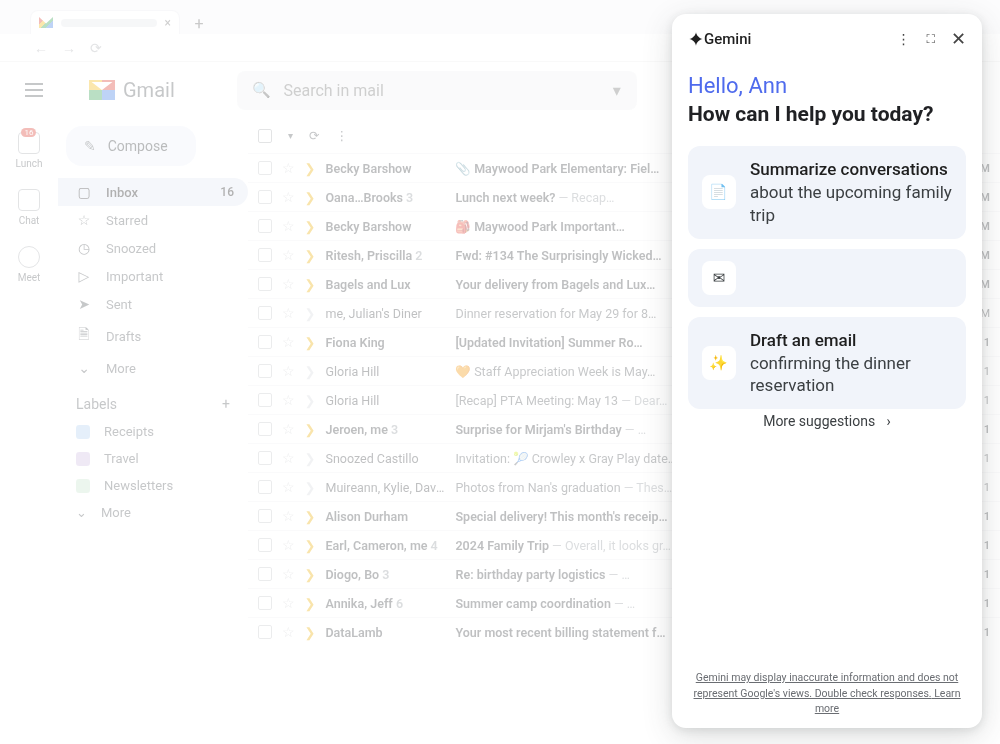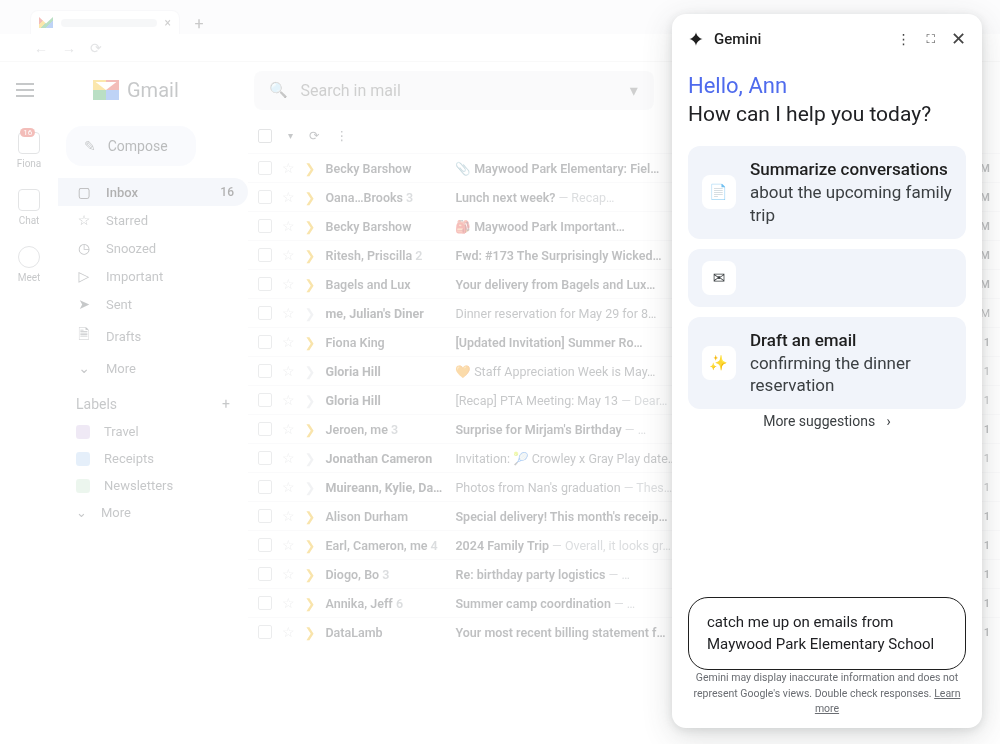--- a/index.html
+++ b/index.html
@@ -43,21 +43,21 @@
     background: linear-gradient(135deg,#ea4335 30%,#fbbc04 30%,#fbbc04 50%,#34a853 50%,#34a853 70%,#4285f4 70%);
     clip-path: polygon(0 0, 50% 60%, 100% 0, 100% 100%, 0 100%);
   }
   .tab .placeholder { flex:1; height: 8px; background:#e8eaed; border-radius:4px;}
   .tab .closex { font-size:12px; color:#777; }
   .newtab { width: 22px; height: 22px; border-radius: 50%; display:flex; align-items:center; justify-content:center; color:#666;}
   .addrbar { height: 28px; display:flex; align-items:center; gap:14px; padding:0 12px 0 34px; background:#fff; border-bottom:1px solid #eee;}
   .addrbar span { color:#b0b3b8; font-size:14px;}
   
   .gmheader {
-    display:flex; align-items:center; height:56px; padding: 0 16px; gap:25px;
+    display:flex; align-items:center; height:56px; padding: 0 25px; gap:12px;
   }
   .menu-icon { width:18px; height:2px; background:#5f6368; position:relative; }
   .menu-icon::before, .menu-icon::after { content:""; position:absolute; left:0; width:18px; height:2px; background:#5f6368;}
   .menu-icon::before { top:-6px;} .menu-icon::after { top:6px;}
   .logo { display:flex; align-items:center; gap:8px; margin-left: 28px;}
   .mlogo-big { width:26px; height:20px; display:inline-block;
     background: conic-gradient(#ea4335 0 25%, #4285f4 0 50%, #34a853 0 75%, #fbbc04 0);
     clip-path: polygon(0 0, 100% 0, 100% 100%, 0 100%, 0 0, 10% 10%, 50% 50%, 90% 10%, 10% 10%);
   }
   .logo-text { font-size:20px; color:#5f6368; }
@@ -89,59 +89,59 @@
   .listbar { display:flex; align-items:center; gap:16px; padding: 4px 20px 10px 10px; color:#5f6368;}
   .listbar .cb { width:14px; height:14px; border:1.5px solid #b0b3b8; border-radius:2px;}
   .listbar .spacer { flex:1;}
   .listbar .pg { font-size:11px;}
   .row { display:flex; align-items:center; gap:10px; padding: 6px 10px; border-top: 1px solid #f1f3f4; color:#5f6368;}
   .row .cb { width:14px; height:14px; border:1.5px solid #c7c9cc; border-radius:2px;}
   .row .star { color:#c7c9cc; font-size:14px;}
   .row .imp { color:#f4b400; font-size:13px;}
   .row .imp.off { color:#dadce0;}
   .row .sender { width:120px; white-space:nowrap; overflow:hidden; text-overflow:ellipsis; font-weight:600; color:#4a4d52;}
-  .row.read .sender { font-weight:700; }
+  .row.read .sender { font-weight:400; }
   .row .subj { flex:1; white-space:nowrap; overflow:hidden; text-overflow:ellipsis;}
   .row .subj b { font-weight:600; color:#4a4d52;}
   .row .subj .snip { color:#9aa0a6; font-weight:400;}
   .row .time { width:56px; text-align:right; font-size:11px; font-weight:600; color:#4a4d52;}
   .row.read .time { font-weight:400;}
   .row .mini { width:14px; text-align:center; color:#9aa0a6;}
 
   
   .gemini {
     position: absolute;
     top: 14px; right: 18px;
     width: 310px;
     background: #fff;
     border-radius: 14px;
     box-shadow: 0 8px 30px rgba(60,64,67,.18), 0 2px 8px rgba(60,64,67,.12);
     padding: 14px 16px 12px;
     display:flex; flex-direction:column;
     height: 714px;
   }
-  .ghdr { display:flex; align-items:center; gap:10px; color:#1f1f1f;}
+  .ghdr { display:flex; align-items:center; color:#1f1f1f;}
   .spark { width:16px; height:16px; display:inline-block; position:relative;}
   .spark svg { width:16px; height:16px; display:block;}
   .gtitle { font-size:15px; font-weight:500;}
   .ghdr .ctrls { margin-left:auto; display:flex; align-items:center; gap:16px; color:#444;}
   .ghdr .ctrls span { cursor:pointer; font-size:14px;}
   .greet { margin-top: 22px; font-size:22px; line-height:1.4;}
   .greet .name { color:#4f6bed;}
-  .gquestion { font-size:21px; color:#202124;}
+  .gquestion { font-size:21px; color:#202124;font-weight:bold;}
   .sugs { display:flex; flex-direction:column; gap:10px; margin-top: 20px;}
   .sug { display:flex; align-items:center; gap:14px; background:#f1f4fa; border-radius:12px; padding:12px 14px; cursor:pointer;}
   .sug .sicon { width:34px; height:34px; border-radius:8px; background:#fff; display:flex; align-items:center; justify-content:center; font-size:15px; color:#3c4043; flex-shrink:0;}
   .sug .stext { font-size:17px; line-height:1.35; color:#3c4043;}
   .sug .stext b { font-weight:500; color:#1f1f1f;}
   .moresug { margin-top:4px; text-align:center; font-size:14px; color:#3c4043; cursor:pointer;}
   .moresug .chev { margin-left:8px;}
   .gflex { flex:1;}
   .inputwrap { border:1.5px solid #1f1f1f; border-radius:20px; padding: 14px 18px; font-size:15px; line-height:1.45; color:#202124;}
-  .disclaimer { font-size:10.5px; color:#6a6d72; text-align:center; line-height:1.45; margin-top:0; padding: 0 4px;}
+  .disclaimer { font-size:10.5px; color:#6a6d72; text-align:center; line-height:1.45; margin-top:0; padding: 0 4px; text-decoration: underline;}
   .disclaimer .learn { text-decoration: underline; cursor:pointer;}
   
   .muted { color:#9aa0a6;}
 </style>
 </head>
 <body>
 
 <div class="gmail">
 
   <div class="tabbar">
@@ -171,21 +171,21 @@
       <span>Search in mail</span>
       <span style="margin-left:auto">▾</span>
     </div>
   </div>
 
   <div class="content">
     <div class="rail">
       <div class="railitem">
         <span class="ico"></span>
         <span class="badge">16</span>
-        <span>Fiona</span>
+        <span>Lunch</span>
       </div>
       <div class="railitem">
         <span class="ico"></span>
         <span>Chat</span>
       </div>
       <div class="railitem">
         <span class="ico circle"></span>
         <span>Meet</span>
       </div>
     </div>
@@ -225,26 +225,26 @@
             <span class="nicon">⌄</span>
             <span>More</span>
           </div>
         </div>
       <div class="labels-hdr">
         <span>Labels</span>
         <span>+</span>
       </div>
       <div id="labellist">
           <div class="labelitem">
+            <span class="swatch" style="background:#b3d4f5"></span>
+            <span>Receipts</span>
+          </div>
+          <div class="labelitem">
             <span class="swatch" style="background:#d5c2e8"></span>
             <span>Travel</span>
-          </div>
-          <div class="labelitem">
-            <span class="swatch" style="background:#b3d4f5"></span>
-            <span>Receipts</span>
           </div>
           <div class="labelitem">
             <span class="swatch" style="background:#c9e7cf"></span>
             <span>Newsletters</span>
           </div>
           <div class="labelitem">
             <span class="nicon">⌄</span>
             <span>More</span>
           </div>
         </div>
@@ -287,21 +287,21 @@
             <span class="sender">Becky Barshow</span>
             <span class="subj">🎒 <b>Maywood Park Important…</b></span>
             <span class="mini"></span>
             <span class="time">9:45 AM</span>
           </div>
           <div class="row">
             <span class="cb"></span>
             <span class="star">☆</span>
             <span class="imp ">❯</span>
             <span class="sender">Ritesh, Priscilla <span class="muted">2</span></span>
-            <span class="subj"><b>Fwd: #173 The Surprisingly Wicked…</b></span>
+            <span class="subj"><b>Fwd: #134 The Surprisingly Wicked…</b></span>
             <span class="mini"></span>
             <span class="time">9:34 AM</span>
           </div>
           <div class="row">
             <span class="cb"></span>
             <span class="star">☆</span>
             <span class="imp ">❯</span>
             <span class="sender">Bagels and Lux</span>
             <span class="subj"><b>Your delivery from Bagels and Lux…</b></span>
             <span class="mini"></span>
@@ -349,21 +349,21 @@
             <span class="imp ">❯</span>
             <span class="sender">Jeroen, me <span class="muted">3</span></span>
             <span class="subj"><b>Surprise for Mirjam's Birthday</b><span class="snip"> — …</span></span>
             <span class="mini"></span>
             <span class="time">May 1</span>
           </div>
           <div class="row read">
             <span class="cb"></span>
             <span class="star">☆</span>
             <span class="imp off">❯</span>
-            <span class="sender">Jonathan Cameron</span>
+            <span class="sender">Snoozed Castillo</span>
             <span class="subj">Invitation: 🎾 Crowley x Gray Play date…</span>
             <span class="mini"></span>
             <span class="time">May 1</span>
           </div>
           <div class="row read">
             <span class="cb"></span>
             <span class="star">☆</span>
             <span class="imp off">❯</span>
             <span class="sender">Muireann, Kylie, David</span>
             <span class="subj">Photos from Nan's graduation<span class="snip"> — Thes…</span></span>
@@ -454,21 +454,18 @@
       </div>
     </div>
 
   <div class="moresug">
     <span>More suggestions</span>
     <span class="chev">›</span>
   </div>
 
   <div class="gflex"></div>
 
-  <div class="inputwrap">
-    <span>catch me up on emails from Maywood Park Elementary School</span>
-  </div>
 
   <div class="disclaimer">
     <span>Gemini may display inaccurate information and does not represent Google's views. Double check responses.</span>
     <span class="learn">Learn more</span>
   </div>
 </div>
 
 </body></html>

